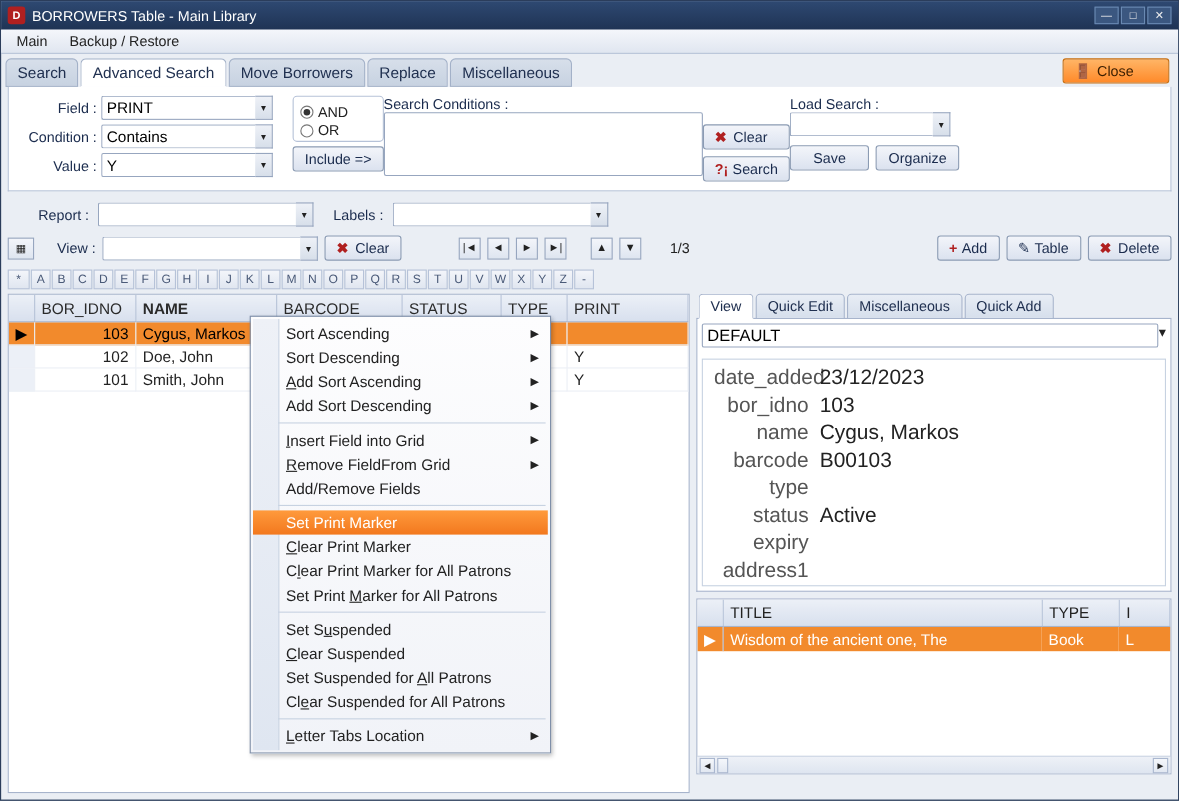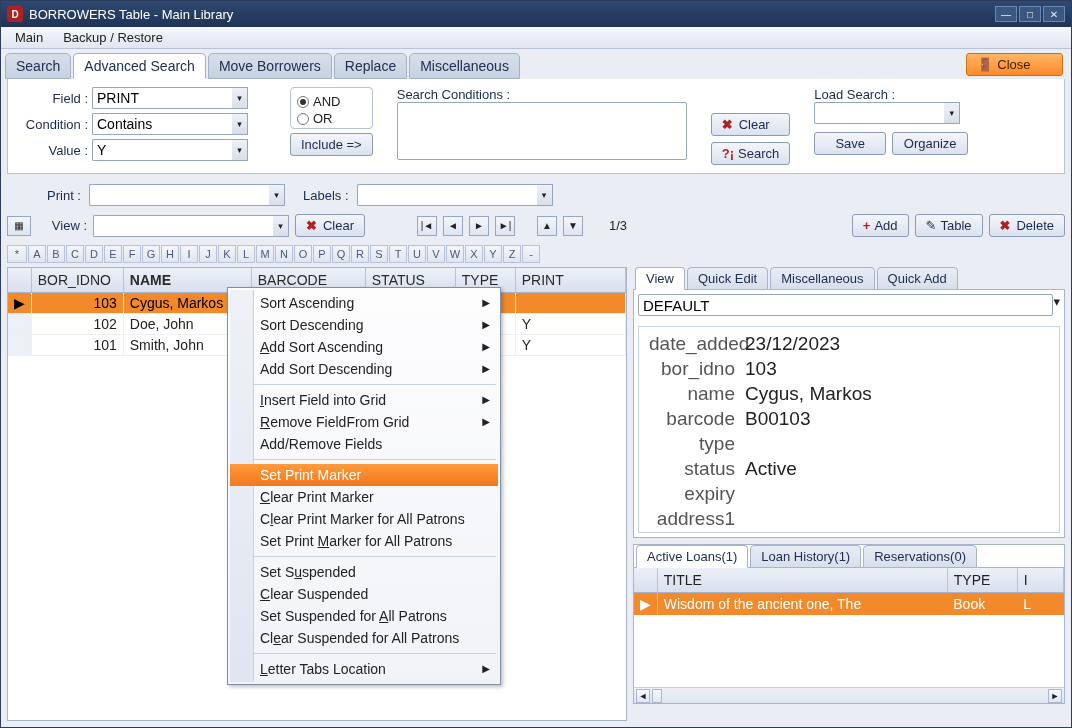--- a/index.html
+++ b/index.html
@@ -104,21 +104,21 @@
   }
   .btn.orange {
     background: linear-gradient(#ffb566, #ff8a2a);
     color: #3a1e00;
     border-color: #c86f10;
   }
   .adv-search-area {
     margin: 0 6px 6px 6px;
     padding: 8px;
     display: flex;
-    gap: 24px;
+    gap: 0;
     background: #fff;
     border: 1px solid #b6c2d8;
     border-top: none;
     position: relative;
   }
   .formrow {
     display: flex;
     align-items: center;
     gap: 4px;
     margin-bottom: 4px;
@@ -453,21 +453,21 @@
         <div class="combo-arrow">▾</div>
       </div>
       <div style="display:flex;gap:6px;margin-top:8px;">
         <div class="btn" style="width:72px;justify-content:center;">Save</div>
         <div class="btn" style="width:76px;justify-content:center;">Organize</div>
       </div>
     </div>
   </div>
 
   <div class="sep-row">
-    <label style="width:74px;text-align:right;color:#1a2b4d;">Print :</label>
+    <label style="width:74px;text-align:right;color:#1a2b4d;">Report :</label>
     <div class="combo">
         <input class="input" style="width: 180px;">
         <div class="combo-arrow">▾</div>
       </div>
     <label style="text-align:right;color:#1a2b4d;margin-left:10px;">Labels :</label>
     <div class="combo">
         <input class="input" style="width: 180px;">
         <div class="combo-arrow">▾</div>
       </div>
   </div>
@@ -635,25 +635,20 @@
               </div>
               <div class="detail-row">
                 <div class="dlabel">address2</div>
                 <div class="dvalue"></div>
               </div>
             </div>
         </div>
       </div>
 
       <div class="loans-box">
-        <div class="right-tabs" style="border-bottom:1px solid #a7b4cc;">
-          <div class="rtab active">Active Loans(1)</div>
-          <div class="rtab">Loan History(1)</div>
-          <div class="rtab">Reservations(0)</div>
-        </div>
         <div class="loan-grid">
           <table>
             <thead>
               <tr>
                 <th class="rowmarker"></th>
                 <th style="width:290px;">TITLE</th>
                 <th style="width:70px;">TYPE</th>
                 <th>I</th>
               </tr>
             </thead>

